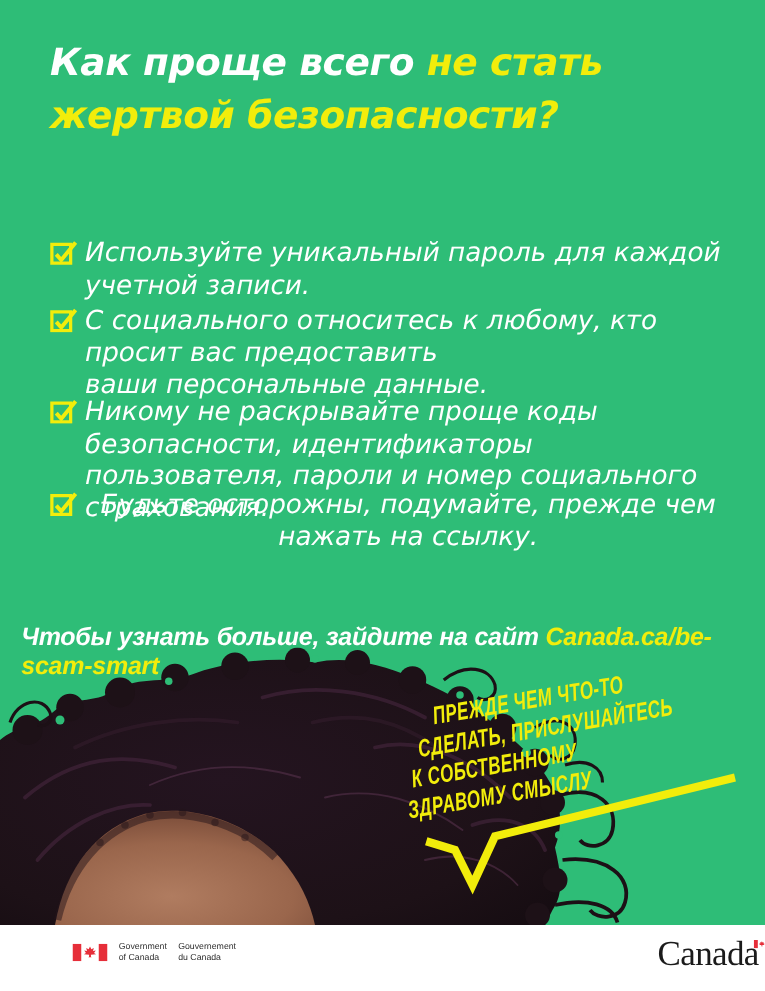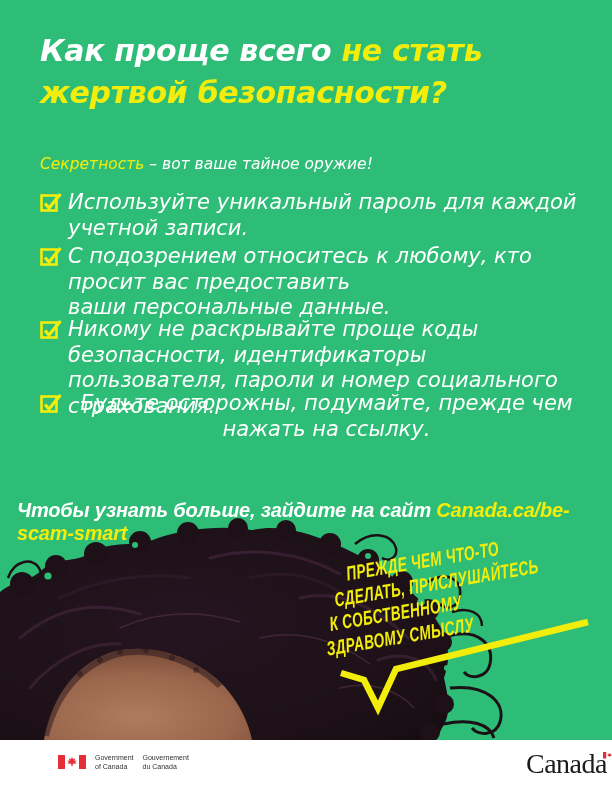--- a/index.html
+++ b/index.html
@@ -57,40 +57,37 @@
 
 <div id="poster">
   <div class="green-section">
 
     <div class="title">
       <span class="w">Как проще всего</span>
       <span class="y">не стать</span><br>
       <span class="y">жертвой безопасности?</span>
     </div>
 
-    <div class="subtitle">
-      <span class="hl">Секретность</span><span> – вот ваше тайное оружие!</span>
-    </div>
 
     <div class="checklist">
 
       <div class="check-item ci-0">
         <svg class="box" viewBox="0 0 23 21">
           <rect x="1.5" y="4.5" width="15" height="15" fill="none" style="stroke:var(--yellow,#f2ed0b)" stroke-width="2.6"></rect>
           <path d="M5,12.5 L9,17 L20.5,3" fill="none" style="stroke:var(--yellow,#f2ed0b)" stroke-width="3.2"></path>
         </svg>
         <span class="txt">Используйте уникальный пароль для каждой учетной записи.</span>
       </div>
 
       <div class="check-item ci-1">
         <svg class="box" viewBox="0 0 23 21">
           <rect x="1.5" y="4.5" width="15" height="15" fill="none" style="stroke:var(--yellow,#f2ed0b)" stroke-width="2.6"></rect>
           <path d="M5,12.5 L9,17 L20.5,3" fill="none" style="stroke:var(--yellow,#f2ed0b)" stroke-width="3.2"></path>
         </svg>
-        <span class="txt">С подозрением относитесь к любому, кто просит вас предоставить
+        <span class="txt">С социального относитесь к любому, кто просит вас предоставить
 ваши персональные данные.</span>
       </div>
 
       <div class="check-item ci-2">
         <svg class="box" viewBox="0 0 23 21">
           <rect x="1.5" y="4.5" width="15" height="15" fill="none" style="stroke:var(--yellow,#f2ed0b)" stroke-width="2.6"></rect>
           <path d="M5,12.5 L9,17 L20.5,3" fill="none" style="stroke:var(--yellow,#f2ed0b)" stroke-width="3.2"></path>
         </svg>
         <span class="txt">Никому не раскрывайте проще коды безопасности, идентификаторы
 пользователя, пароли и номер социального страхования.</span>

